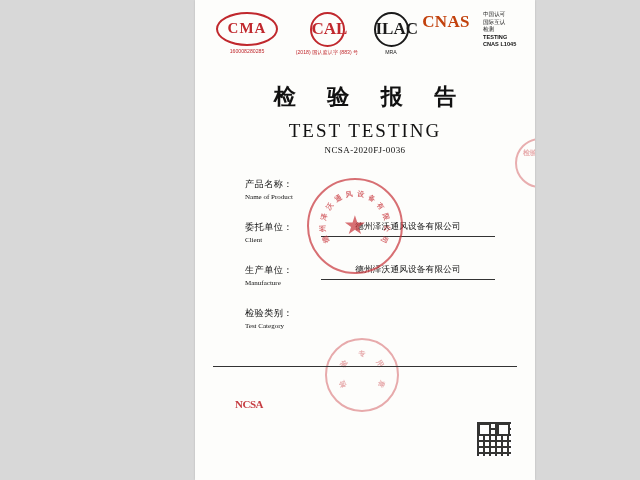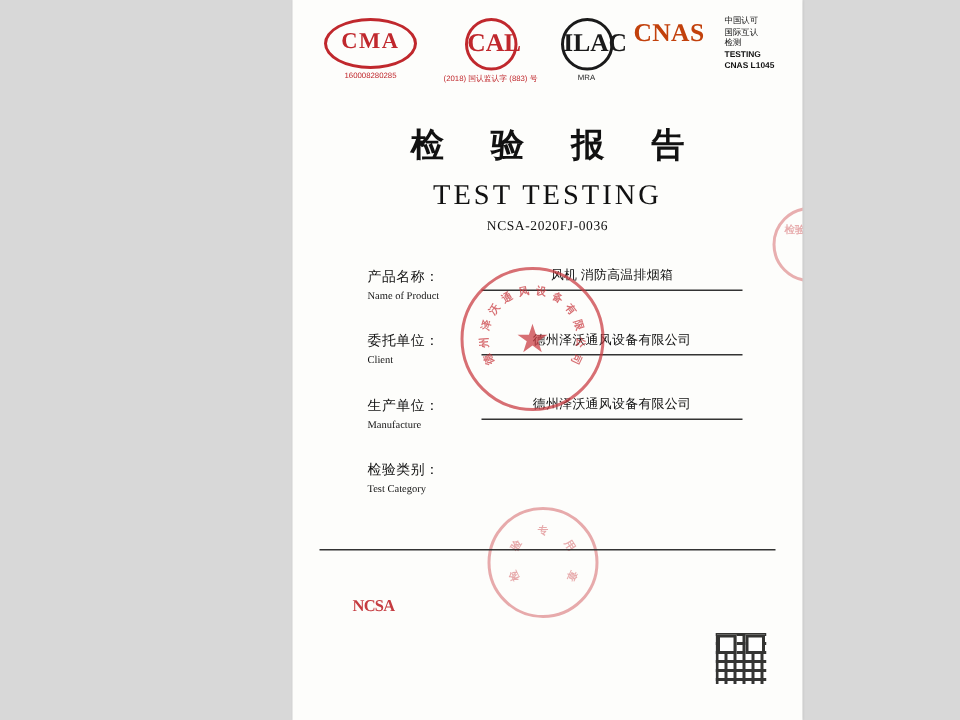--- a/index.html
+++ b/index.html
@@ -364,21 +364,20 @@
   <div class="title-en">TEST TESTING</div>
   <div class="report-no">NCSA-2020FJ-0036</div>
 
   <div class="fields">
 
     <div class="field">
       <div class="f-label">
         <div class="cn">产品名称：</div>
         <div class="en">Name of Product</div>
       </div>
-      <div class="f-value">风机 消防高温排烟箱</div>
     </div>
 
     <div class="field">
       <div class="f-label">
         <div class="cn">委托单位：</div>
         <div class="en">Client</div>
       </div>
       <div class="f-value">德州泽沃通风设备有限公司</div>
     </div>
 

